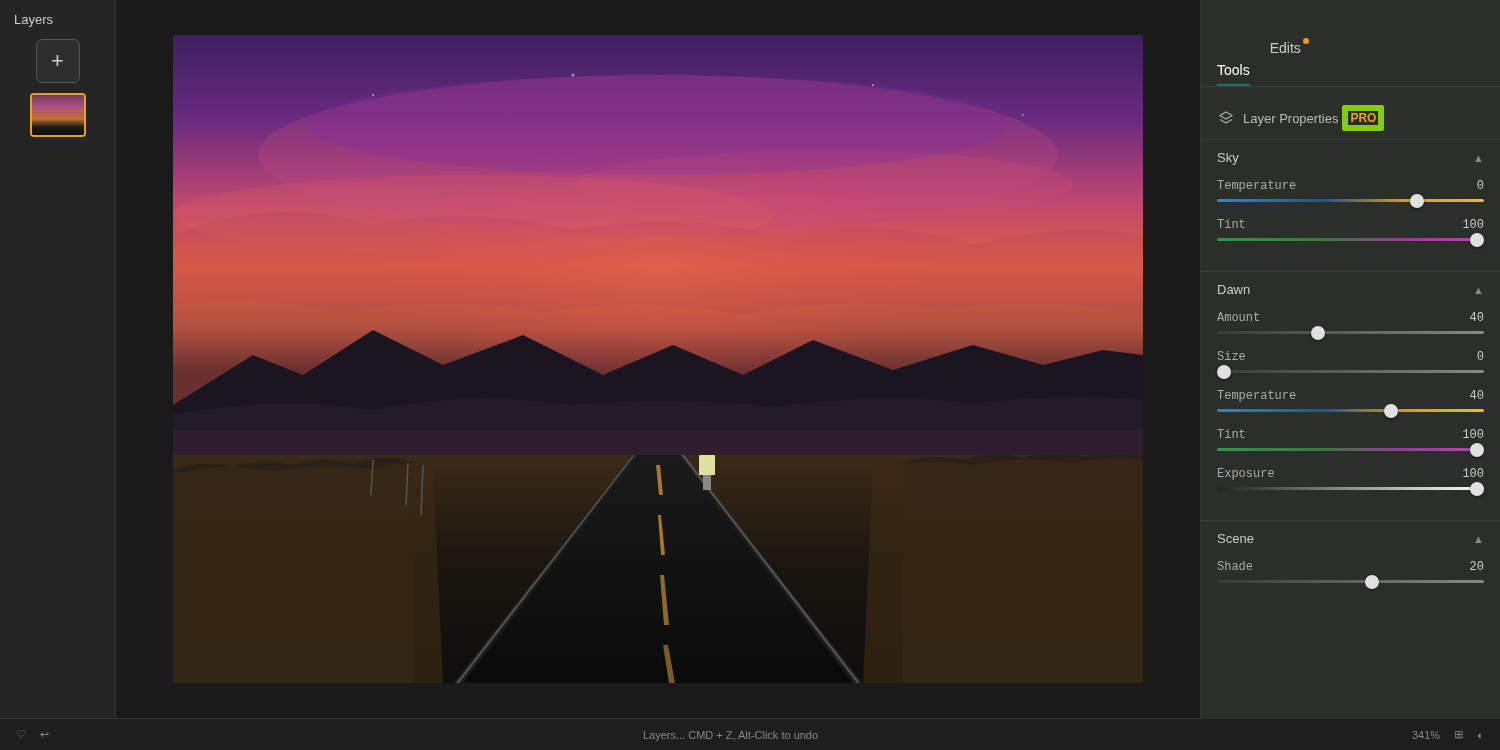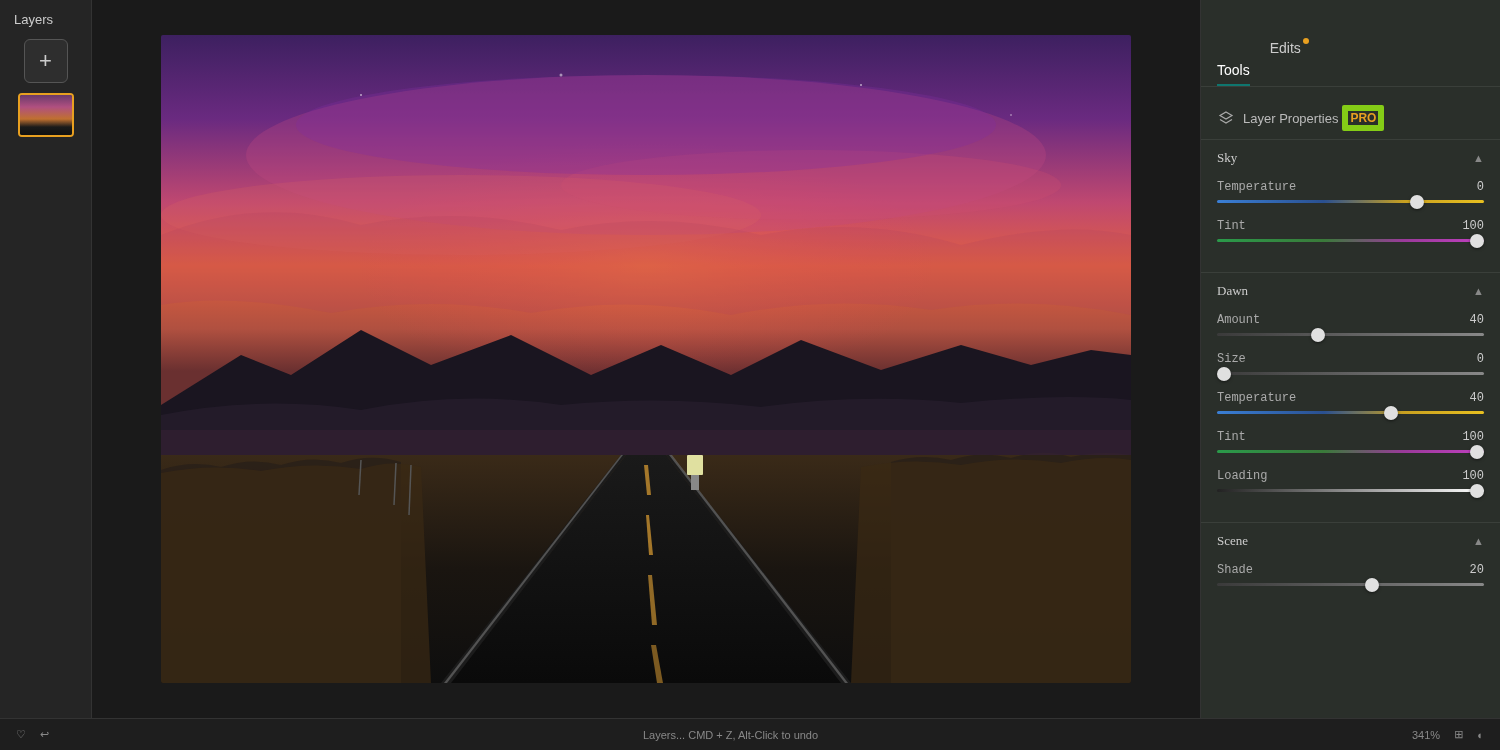--- a/index.html
+++ b/index.html
@@ -16,21 +16,21 @@
 
     .app-container {
       display: flex;
       flex: 1;
       height: 100%;
       overflow: hidden;
     }
 
     
     .sidebar {
-      width: 92px;
+      width: 116px;
       background: #252525;
       display: flex;
       flex-direction: column;
       align-items: center;
       padding: 12px 0;
       border-right: 1px solid #333;
       flex-shrink: 0;
     }
 
     .sidebar-title {
@@ -203,21 +203,20 @@
 
     .section-header {
       display: flex;
       align-items: center;
       justify-content: space-between;
       padding: 10px 16px;
       cursor: pointer;
       color: #ccc;
       font-size: 13px;
       font-weight: 500;
-      font-family: Liberation Serif, serif;
     }
 
     .section-content {
       padding: 4px 16px 14px;
     }
 
     .slider-row {
       margin-bottom: 16px;
     }
 
@@ -505,21 +504,21 @@
             <span class="slider-label">Tint</span>
             <span class="slider-value">100</span>
           </div>
           <div class="slider-track track-tint" style="position:relative; height:3px; border-radius:2px;">
             <div class="slider-thumb" style="left: calc(100% - 14px);"></div>
           </div>
         </div>
 
         <div class="slider-row">
           <div class="slider-label-row">
-            <span class="slider-label">Loading</span>
+            <span class="slider-label">Exposure</span>
             <span class="slider-value">100</span>
           </div>
           <div class="slider-track track-exposure" style="position:relative; height:3px; border-radius:2px;">
             <div class="slider-thumb" style="left: calc(100% - 14px);"></div>
           </div>
         </div>
 
       </div>
     </div>
 

